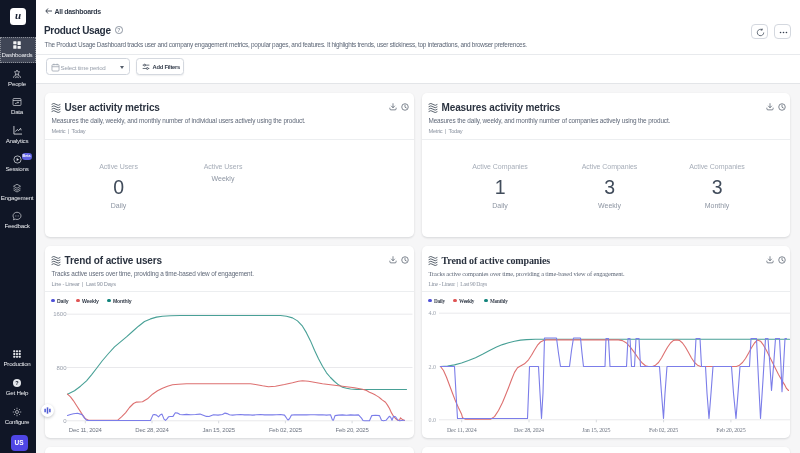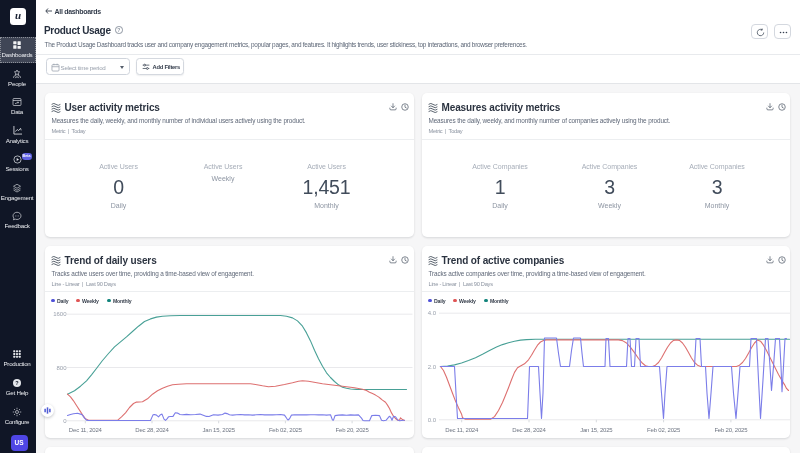--- a/index.html
+++ b/index.html
@@ -33,21 +33,21 @@
 .topbtn { position:absolute; top:23.5px; width:16.5px; height:15px; border:1px solid #d4d8df; border-radius:4px; background:#fff; }
 #btn-r { left:715px; }
 #btn-m { left:738px; }
 .topbtn svg { position:absolute; left:3.6px; top:3px; }
 
 #grid { position:absolute; left:36px; top:84px; width:764px; height:369px; background-color:#f6f6f7; background-image:radial-gradient(circle, #e3e3e7 0.6px, rgba(0,0,0,0) 0.7px); background-size:4px 4px; }
 .card { position:absolute; background:#fff; border-radius:5px; box-shadow:0 1px 2px rgba(16,24,40,.08), 0 1px 3px rgba(16,24,40,.06); }
 #c1 { left:8.5px; top:9px;  width:369px; height:143.5px; }
 #c2 { left:385.5px; top:9px; width:368.5px; height:143.5px; }
 #c3 { left:8.5px; top:162px; width:369px; height:191.5px; }
-#c4 { left:385.5px; top:162px; width:368.5px; height:191.5px; }
+#c4 { left:385.5px; top:162px; width:368.5px; height:191.5px;font-family:Liberation Serif, serif; }
 #c5 { left:8.5px; top:363px; width:369px; height:80px; }
 #c6 { left:385.5px; top:363px; width:368.5px; height:80px; }
 .cico { position:absolute; left:6.5px; top:9.5px; }
 .ctitle { position:absolute; left:20px; top:8.8px; font-size:10px; font-weight:bold; color:#2b3340; letter-spacing:-0.12px; white-space:nowrap; }
 .cdesc { position:absolute; left:7px; top:23.5px; font-size:6.4px; color:#5f6878; letter-spacing:-0.13px; white-space:nowrap; }
 .cmeta { position:absolute; left:7px; top:34.8px; font-size:5.7px; color:#8b93a0; letter-spacing:-0.28px; white-space:nowrap; }
 .cdl { position:absolute; top:9.5px; color:#545d6b; line-height:0; font-size:0; }
 .cinf { position:absolute; top:9.5px; color:#545d6b; line-height:0; font-size:0; }
 .cdiv { position:absolute; left:0; height:1px; background:#eceef0; width:100%; }
 
@@ -130,25 +130,20 @@
       <div class="cdiv" style="top:45.5px"></div>
       <div class="mcol" style="left:19px; top:69.5px">
           <div class="mlab">Active Users</div>
           <div class="mnum">0</div>
           <div class="mper">Daily</div>
         </div>
       <div class="mcol" style="left:123.5px; top:69.5px">
           <div class="mlab">Active Users</div>
           <div class="mper">Weekly</div>
         </div>
-      <div class="mcol" style="left:227px; top:69.5px">
-          <div class="mlab">Active Users</div>
-          <div class="mnum">1,451</div>
-          <div class="mper">Monthly</div>
-        </div>
     </div>
 
     <div class="card" id="c2">
       <svg class="cico" width="10" height="10" viewBox="0 0 10 10">
           <path d="M0.6 1.4 q2.2 -1.9 4.4 0 q2.2 1.9 4.4 0" fill="none" stroke="#3f4956" stroke-width="0.85"></path>
           <path d="M0.6 3.8 q2.2 -1.9 4.4 0 q2.2 1.9 4.4 0" fill="none" stroke="#3f4956" stroke-width="0.85"></path>
           <path d="M0.6 6.2 q2.2 -1.9 4.4 0 q2.2 1.9 4.4 0" fill="none" stroke="#3f4956" stroke-width="0.85"></path>
           <path d="M0.6 8.6 q2.2 -1.9 4.4 0 q2.2 1.9 4.4 0" fill="none" stroke="#3f4956" stroke-width="0.85"></path>
         </svg>
       <div class="ctitle">Measures activity metrics</div>
@@ -179,21 +174,21 @@
         </div>
     </div>
 
     <div class="card" id="c3">
       <svg class="cico" width="10" height="10" viewBox="0 0 10 10">
           <path d="M0.6 1.4 q2.2 -1.9 4.4 0 q2.2 1.9 4.4 0" fill="none" stroke="#3f4956" stroke-width="0.85"></path>
           <path d="M0.6 3.8 q2.2 -1.9 4.4 0 q2.2 1.9 4.4 0" fill="none" stroke="#3f4956" stroke-width="0.85"></path>
           <path d="M0.6 6.2 q2.2 -1.9 4.4 0 q2.2 1.9 4.4 0" fill="none" stroke="#3f4956" stroke-width="0.85"></path>
           <path d="M0.6 8.6 q2.2 -1.9 4.4 0 q2.2 1.9 4.4 0" fill="none" stroke="#3f4956" stroke-width="0.85"></path>
         </svg>
-      <div class="ctitle">Trend of daily users</div>
+      <div class="ctitle">Trend of active users</div>
       <span class="cdl" style="left:344px"><svg width="8" height="8" viewBox="0 0 12 12">
             <path d="M6 1 V6.8 M3.6 4.6 L6 7.1 L8.4 4.6 M1.3 7.6 V8.7 A1.6 1.6 0 0 0 2.9 10.3 H9.1 A1.6 1.6 0 0 0 10.7 8.7 V7.6" stroke="#545d6b" stroke-width="1.1" fill="none" stroke-linecap="round" stroke-linejoin="round"></path>
           </svg></span>
       <span class="cinf" style="left:356px"><svg width="8" height="8" viewBox="0 0 12 12">
             <circle cx="6" cy="6" r="4.9" fill="none" stroke="#545d6b" stroke-width="1.1"></circle>
             <path d="M6 3.2 V6.3 L8.1 7.5" stroke="#545d6b" stroke-width="1.1" fill="none" stroke-linecap="round"></path>
           </svg></span>
       <div class="cdesc">Tracks active users over time, providing a time-based view of engagement.</div>
       <div class="cmeta">Line - Linear&nbsp; |&nbsp; Last 90 Days</div>
       <div class="cdiv" style="top:44.5px"></div>

